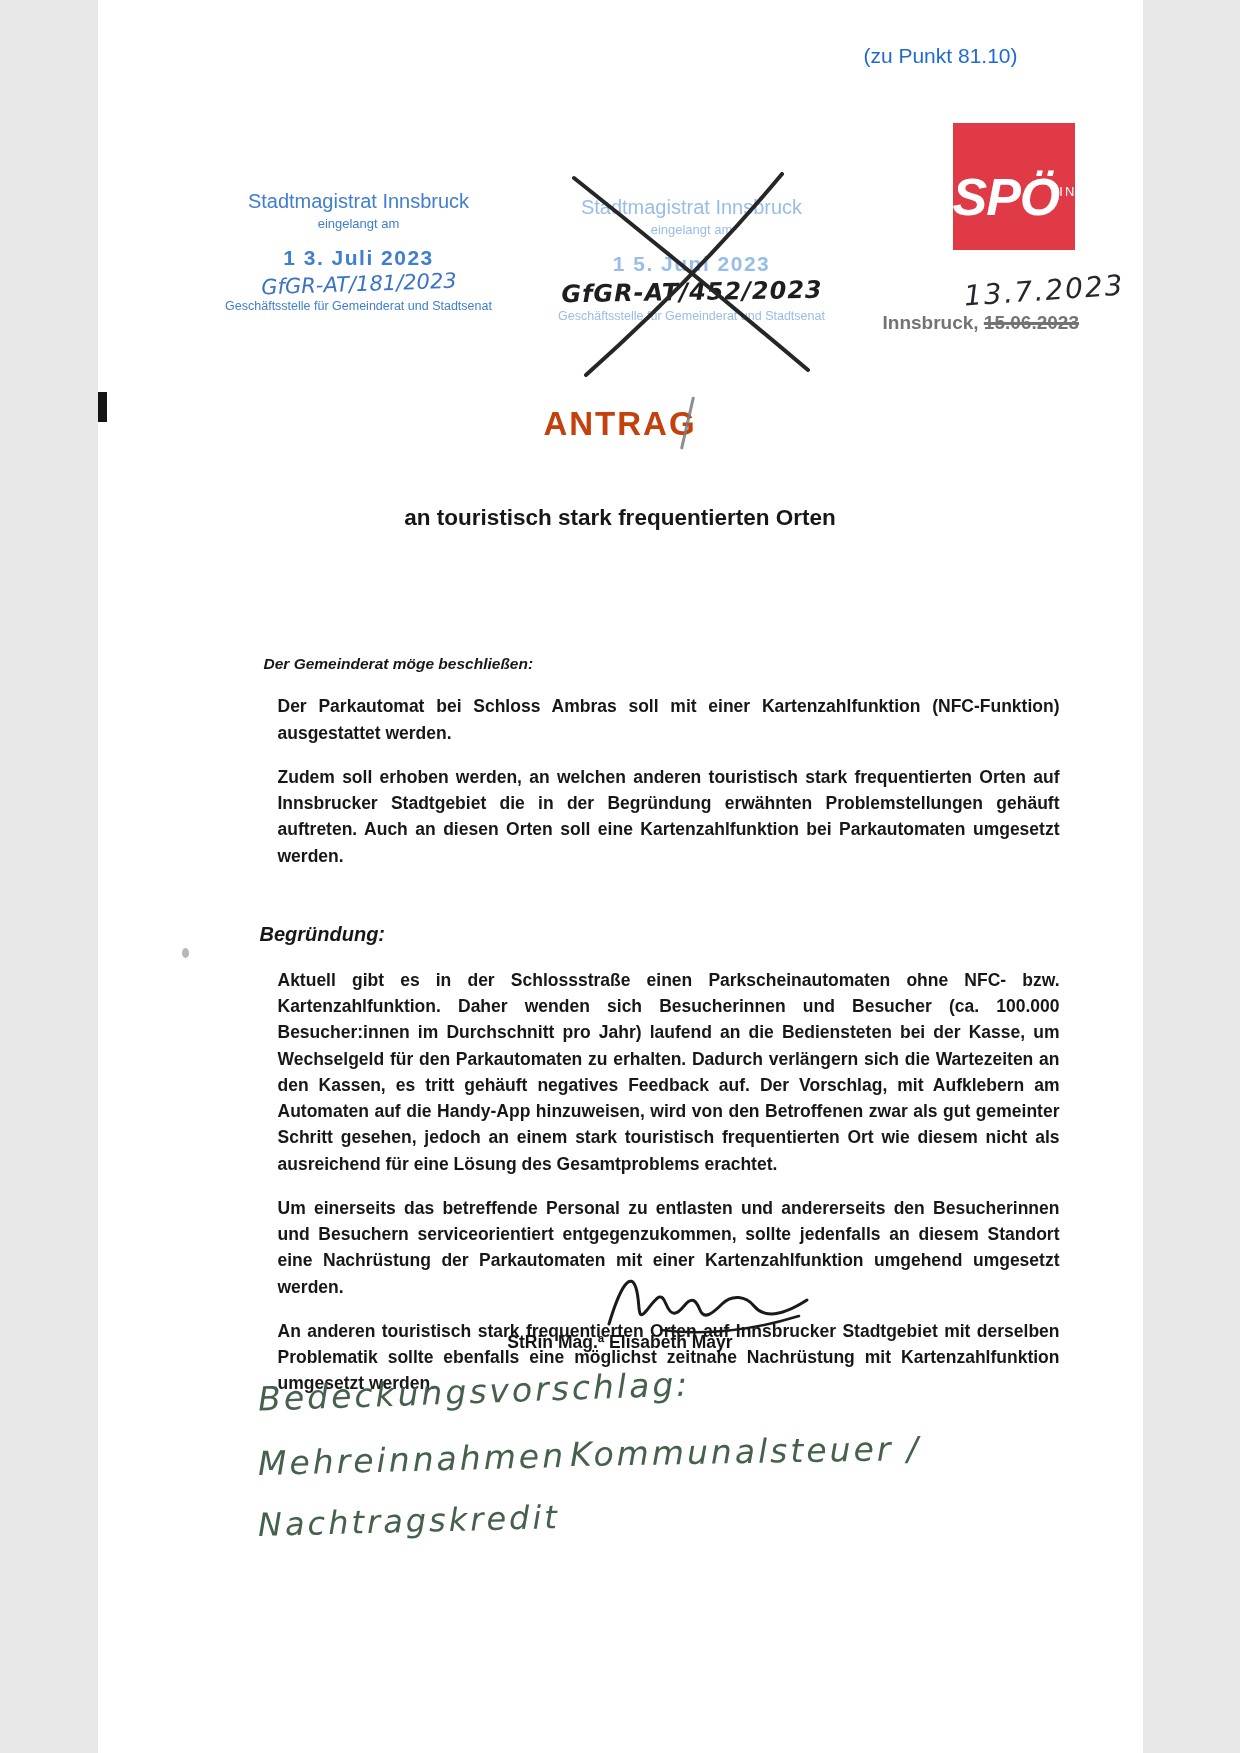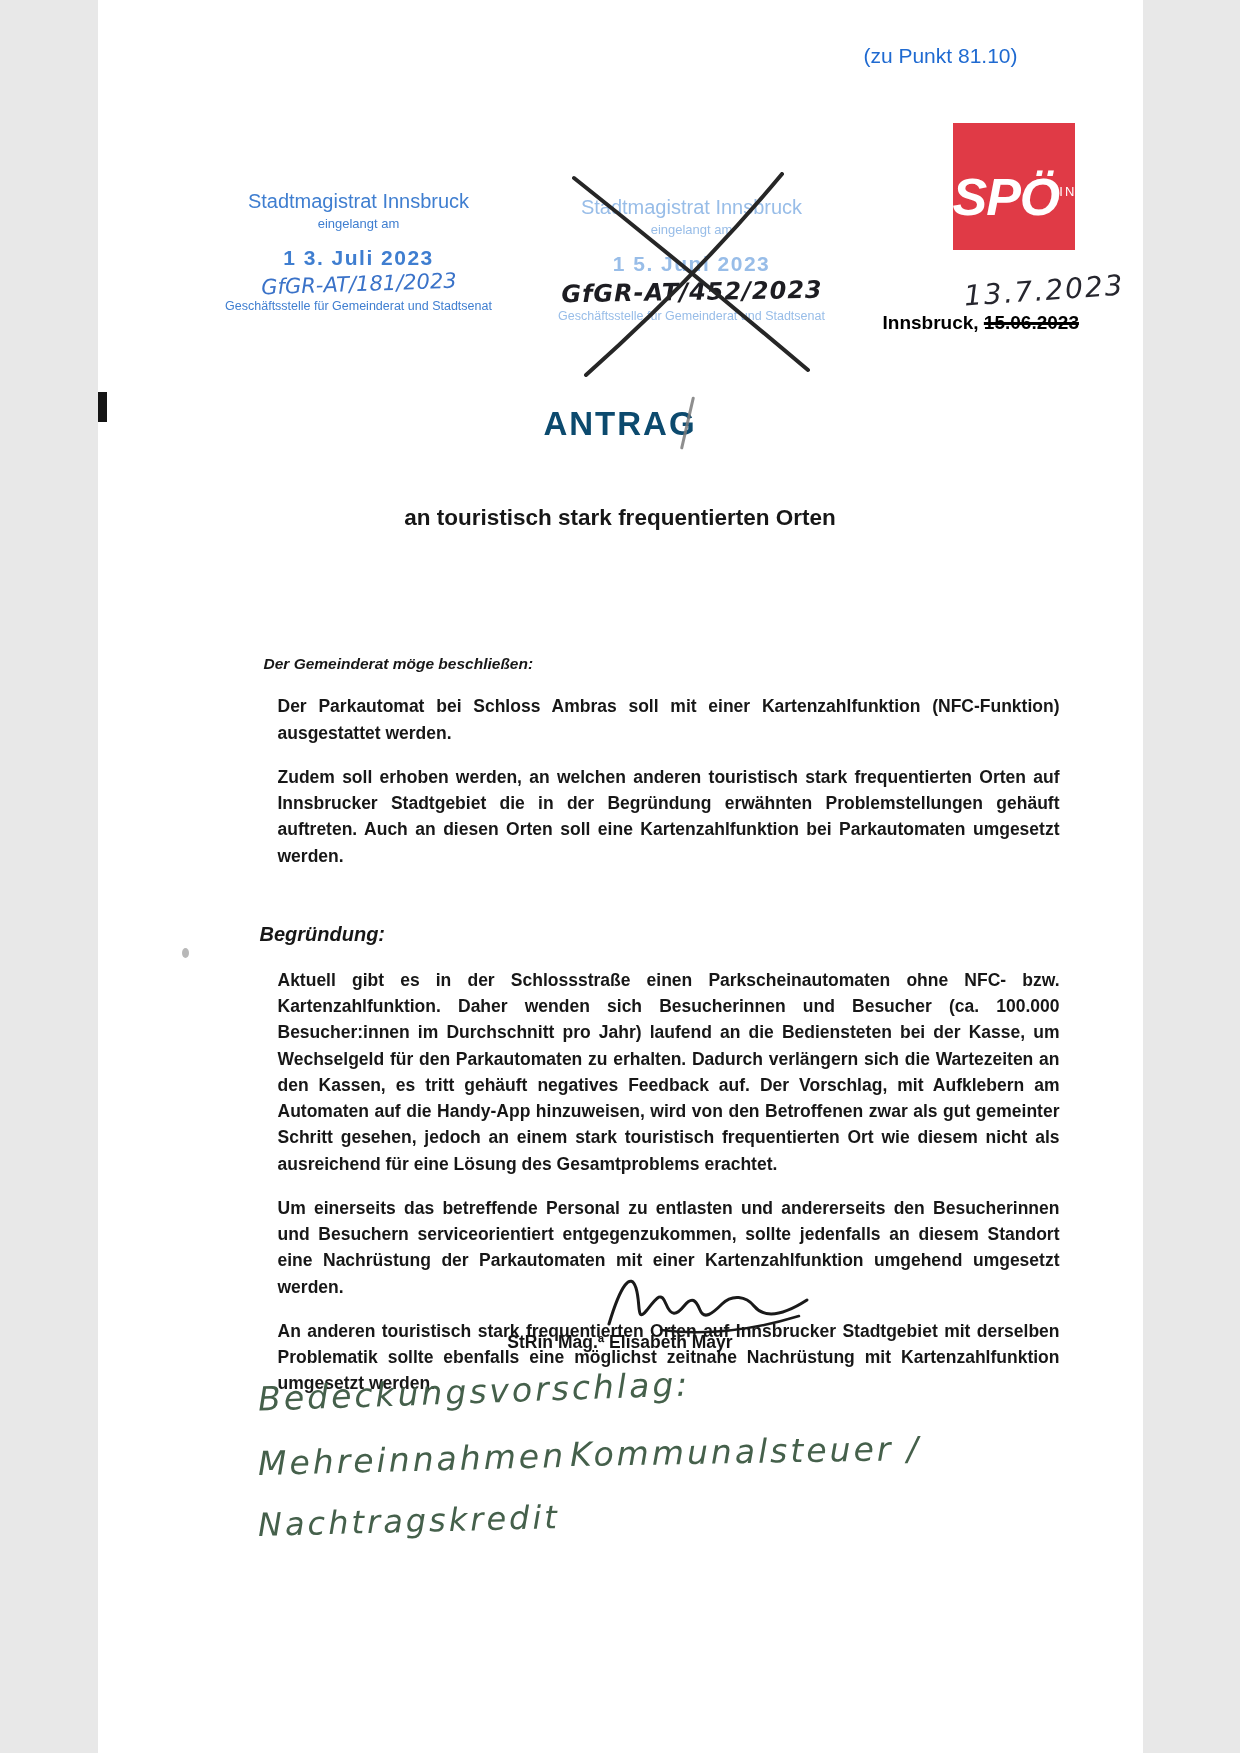--- a/index.html
+++ b/index.html
@@ -38,27 +38,27 @@
     background:#e03a46; color:#ffffff; display:flex; flex-direction:row; align-items:center;
   }
   .spoe-text { font-size:52px; font-weight:bold; font-style:italic; line-height:1; margin-top:20px; letter-spacing:-1px; }
   .spoe-sub  { font-size:13px; letter-spacing:2px; margin-top:10px; }
 
   
   .hand-date {
     position:absolute; left:866px; top:274px; font-size:28px; font-style:italic;
     transform:rotate(-4deg); color:#26262e; letter-spacing:2px; font-family:"DejaVu Sans",sans-serif;
   }
-  .dateline { position:absolute; left:785px; top:312px; font-size:19px; font-weight:bold; color:#000000; }
+  .dateline { position:absolute; left:785px; top:312px; font-size:19px; font-weight:bold; color:#737373; }
   .struck { text-decoration:line-through; text-decoration-thickness:3px; }
 
   
   .doc-title {
     position:absolute; top:405px; left:0; width:100%; text-align:center;
-    font-size:33px; font-weight:bold; letter-spacing:2px; color:#0c4a6e;
+    font-size:33px; font-weight:bold; letter-spacing:2px; color:#c2410c;
   }
   .title-mark {
     position:absolute; left:588px; top:396px; width:3px; height:54px;
     background:#7a7a7a; transform:rotate(13deg); border-radius:2px; opacity:.85;
   }
   .doc-subtitle {
     position:absolute; top:502px; left:0; width:100%; text-align:center;
     font-size:22.5px; font-weight:bold; line-height:1.42; color:#171717;
   }
 

